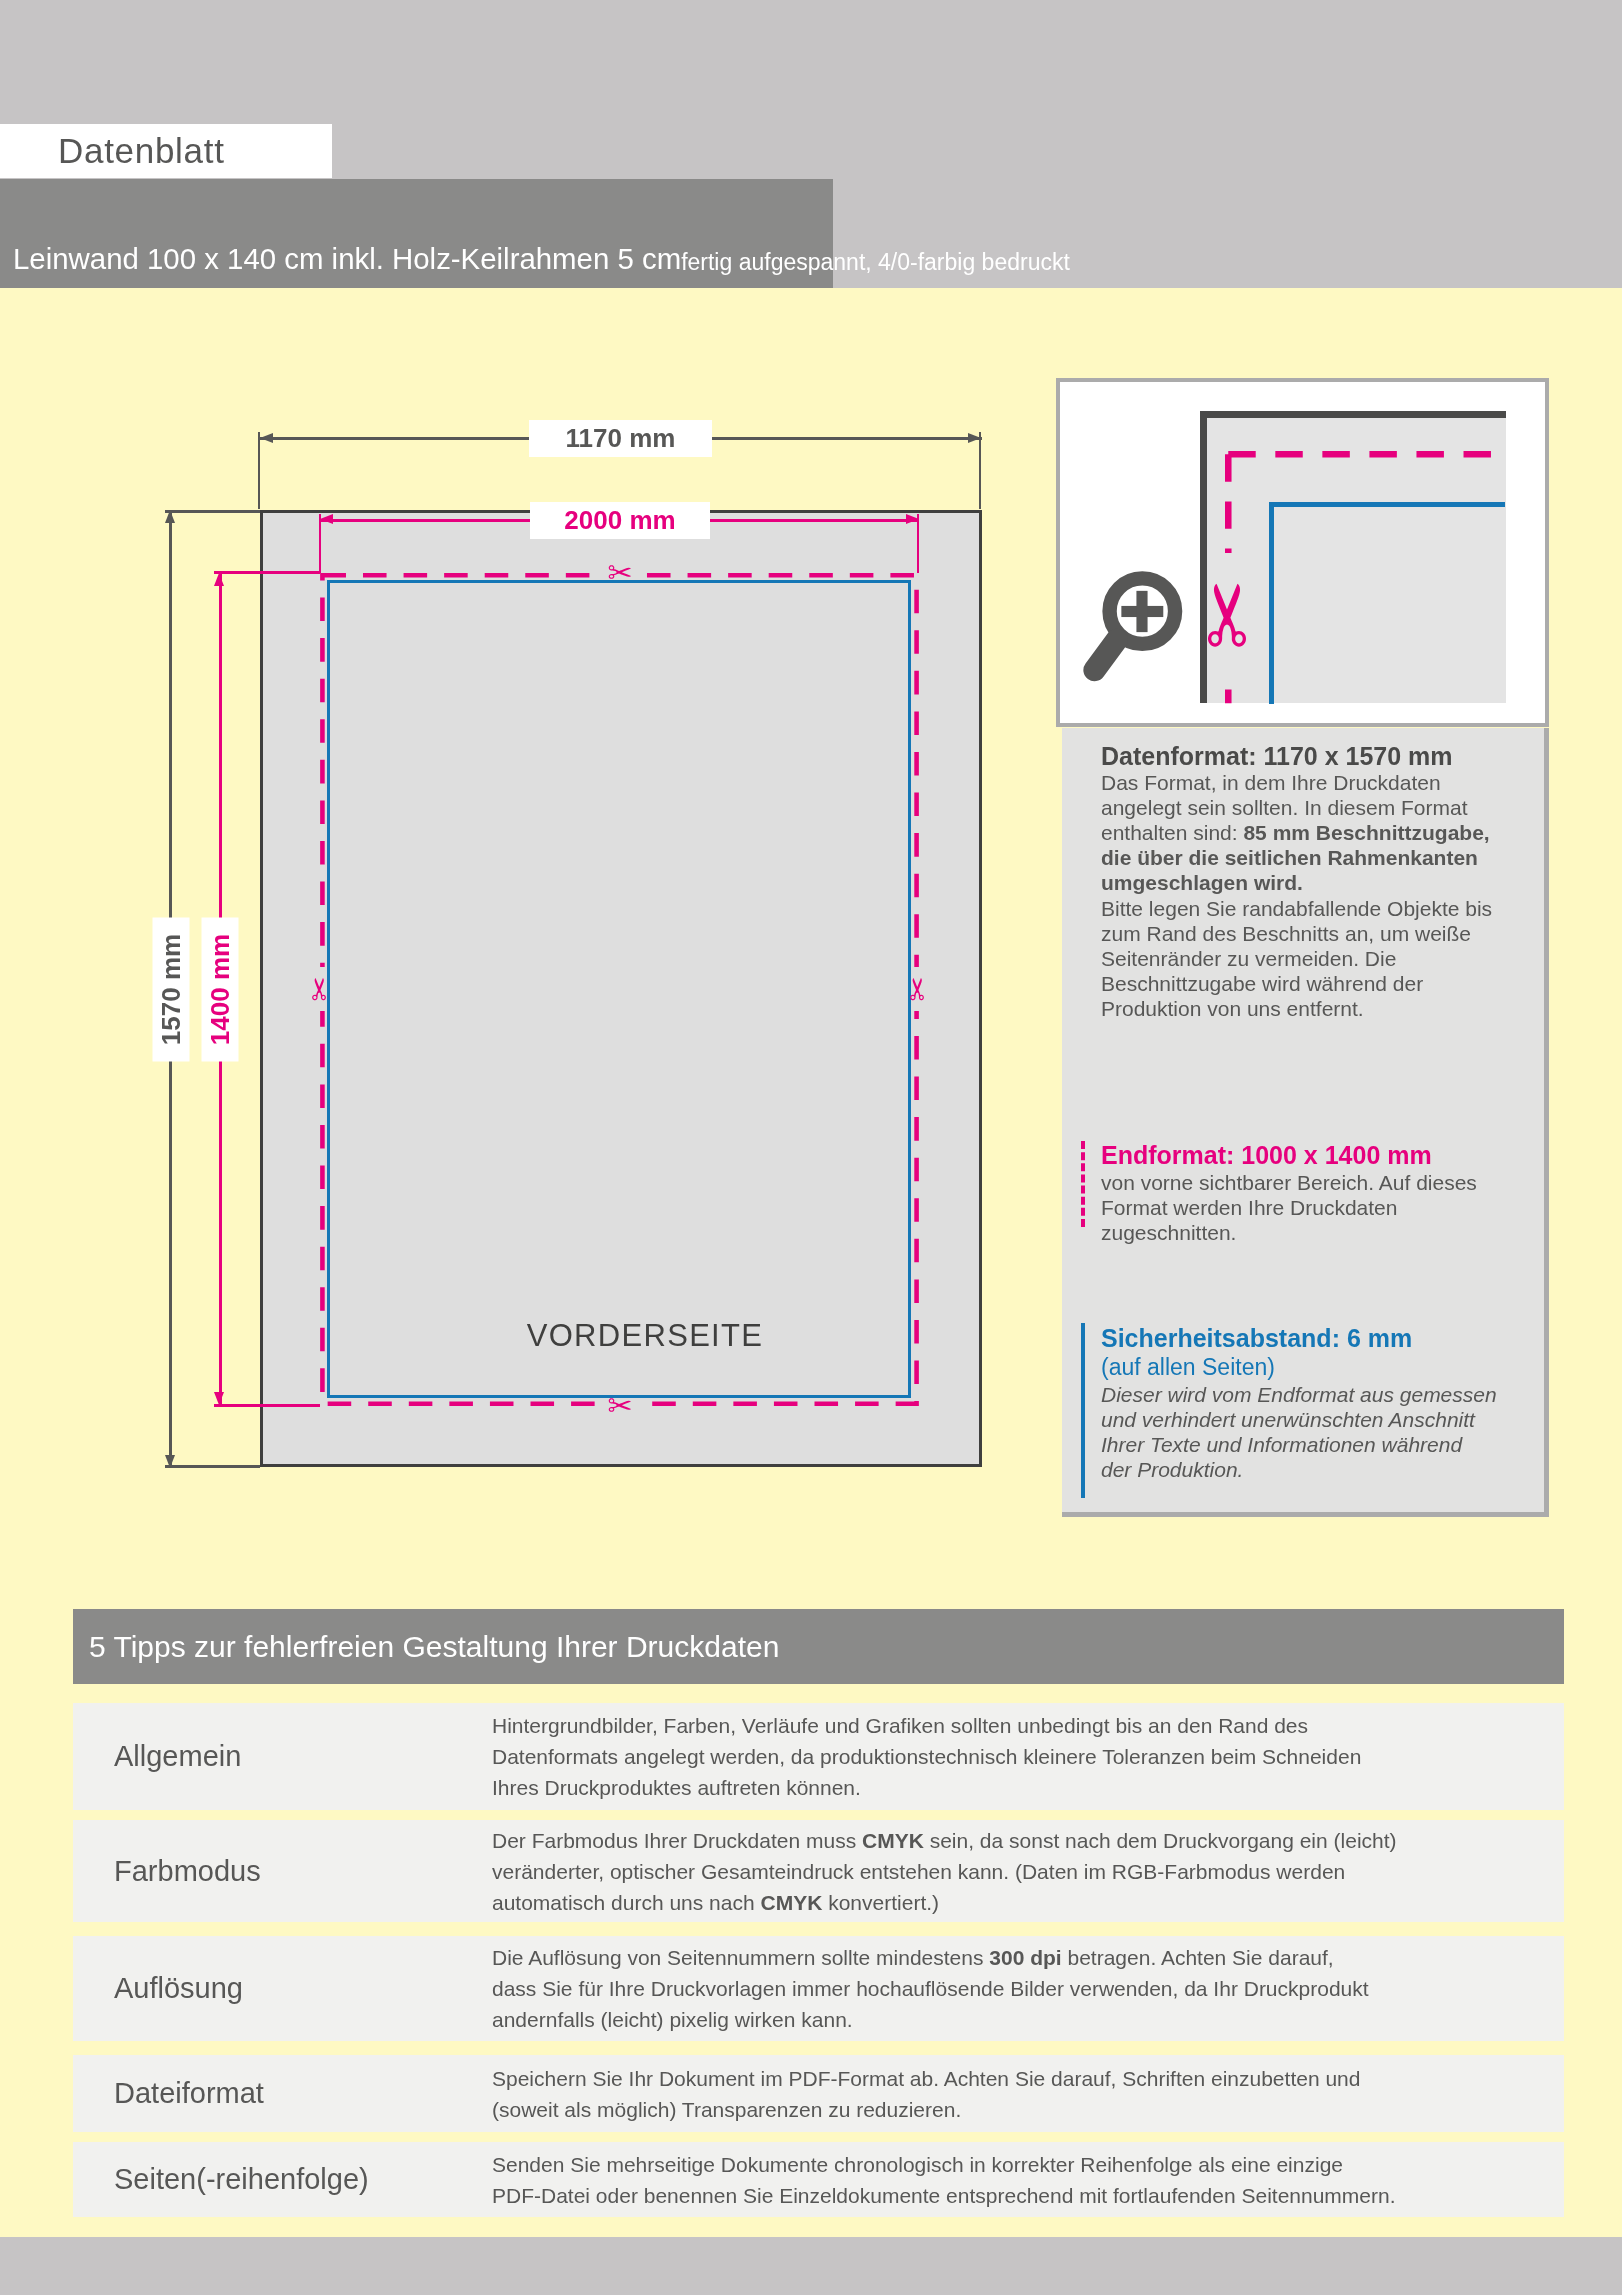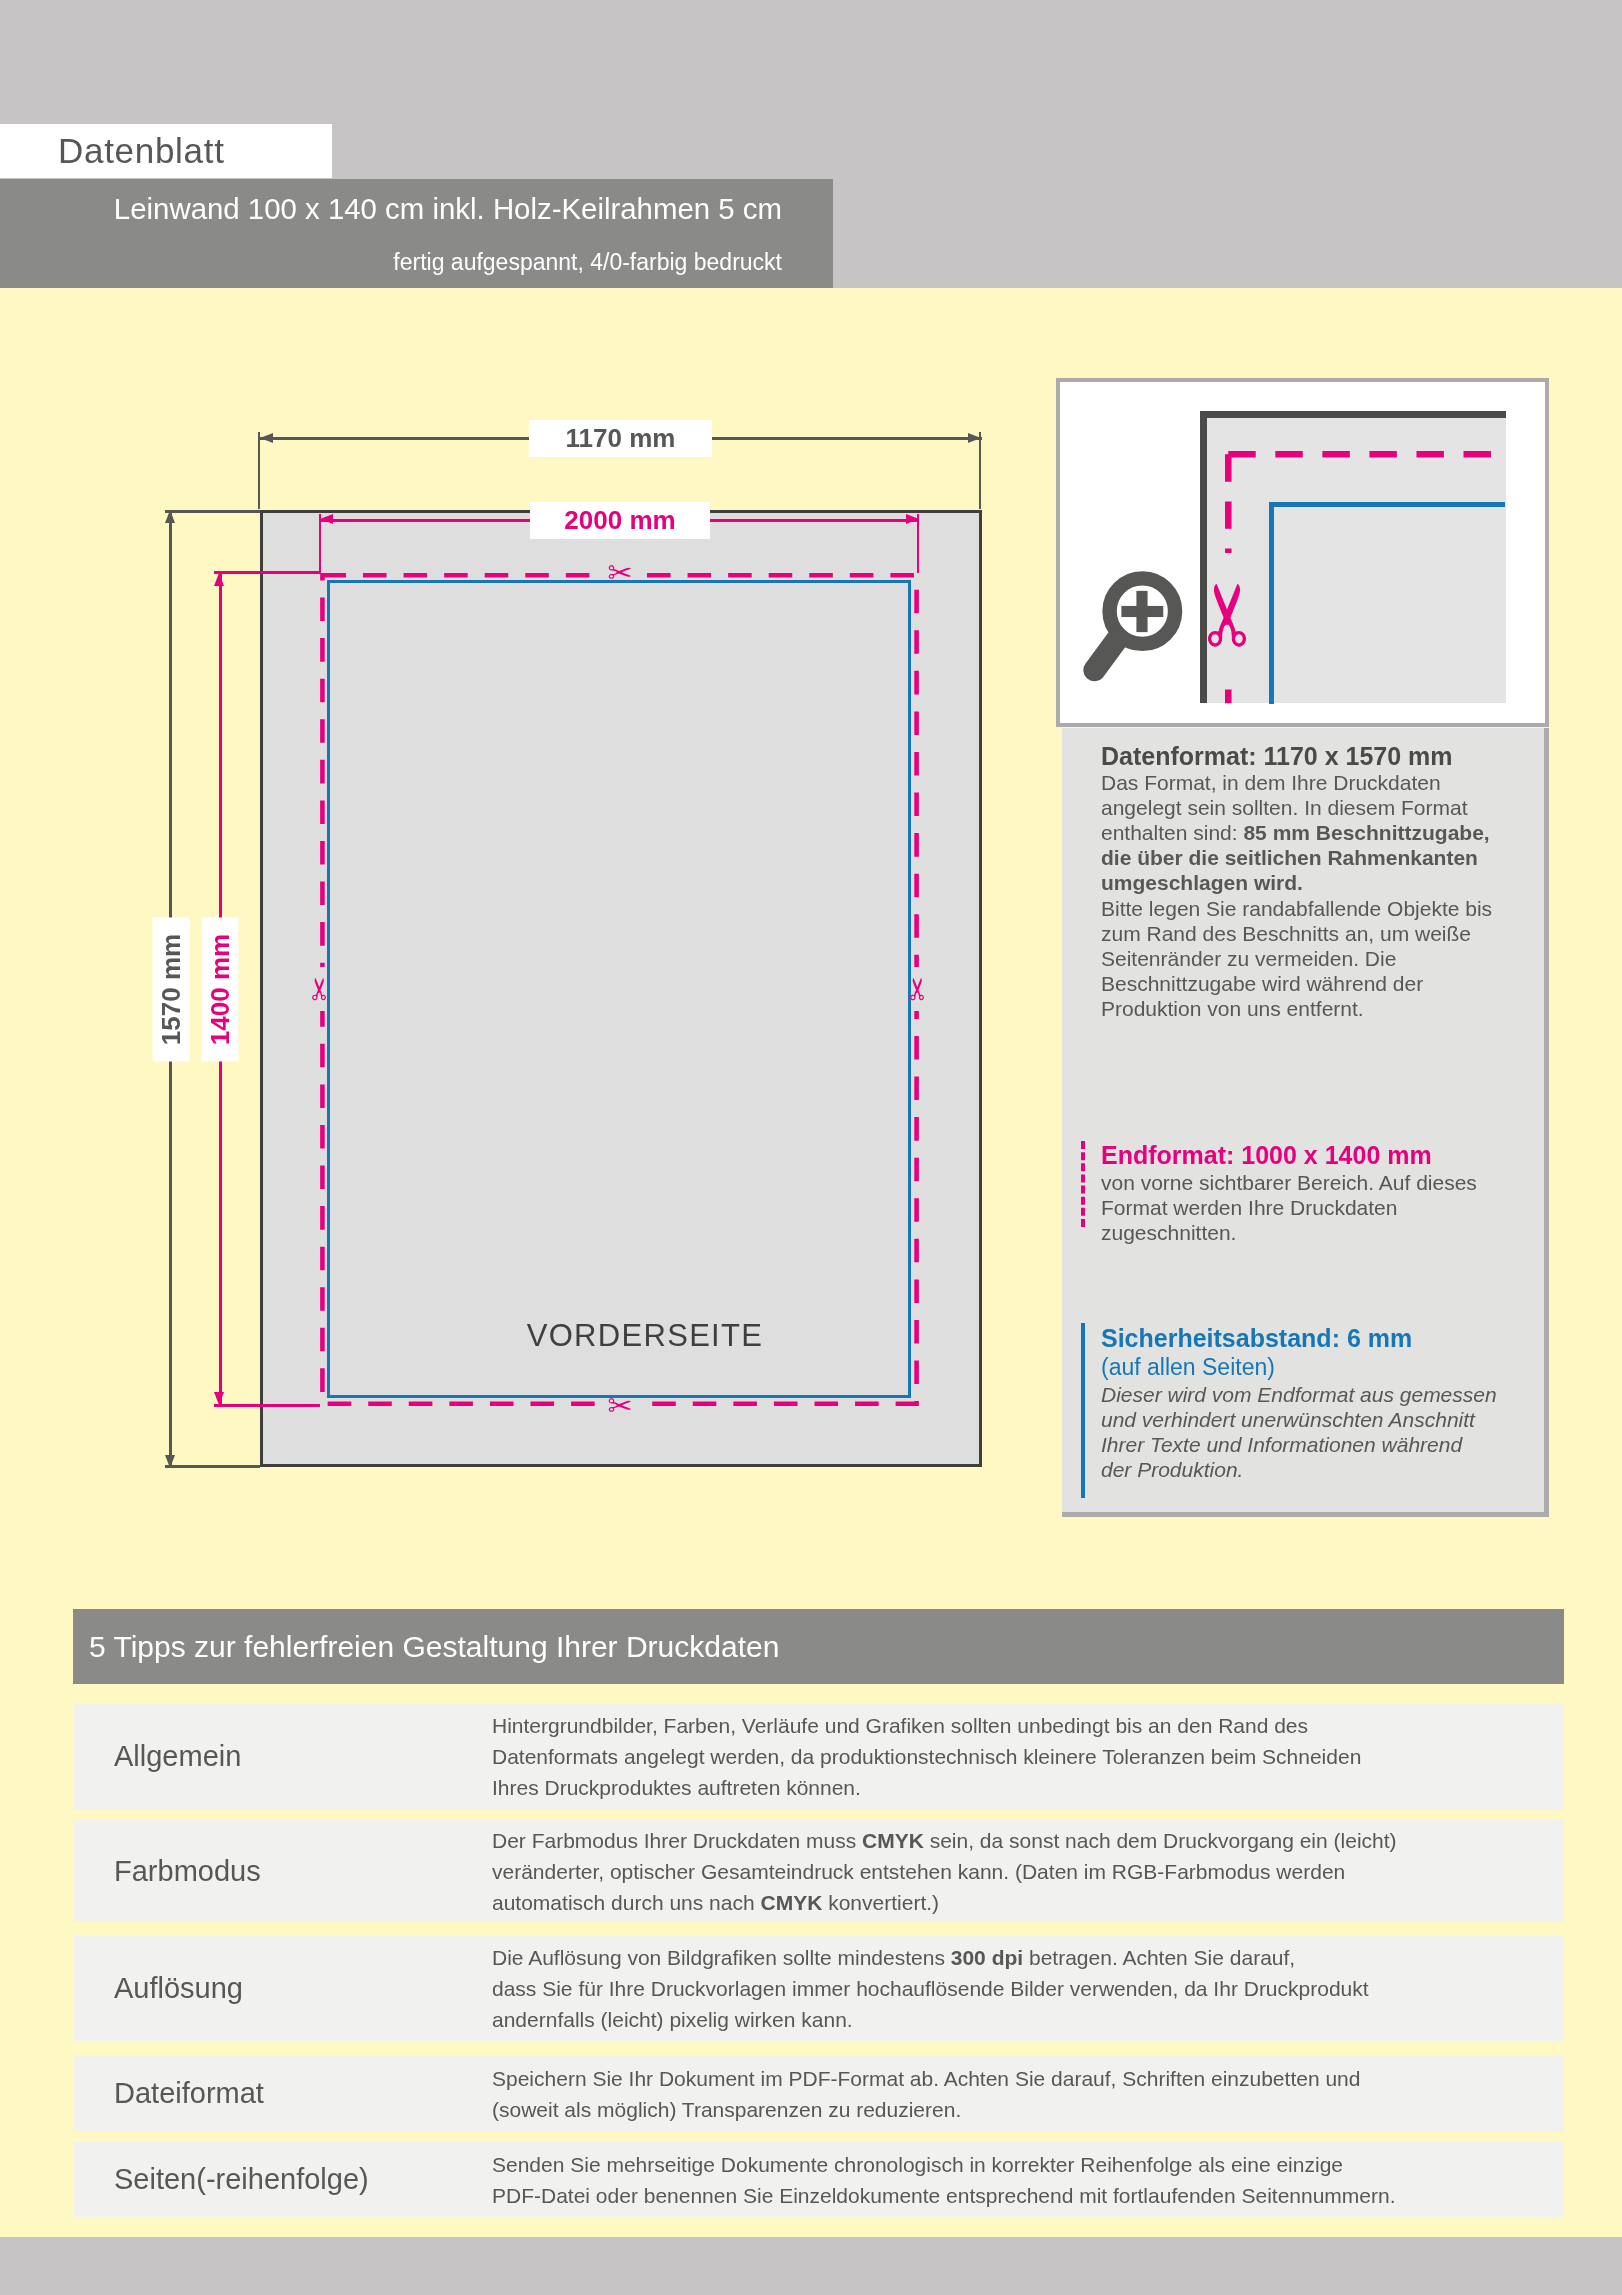--- a/index.html
+++ b/index.html
@@ -4,21 +4,21 @@
 <style>
   html,body{margin:0;padding:0;background:#ffffff;}
   body{font-family:"Liberation Sans", sans-serif;color:#575756;}
   #page{position:relative;width:1623px;height:2295px;background:#fef9c3;overflow:hidden;}
   .abs{position:absolute;}
   
   .top-band{left:0;top:0;width:1623px;height:288px;background:#c6c4c5;}
   .sheet-label-box{left:0;top:124px;width:332px;height:54px;background:#ffffff;display:flex;align-items:center;}
   .sheet-label{font-size:35px;color:#575756;padding-left:58px;letter-spacing:0.7px;}
   .product-bar{left:0;top:179px;width:833px;height:109px;background:#8a8a89;box-sizing:border-box;
-               display:flex;flex-direction:column;align-items:flex-end;justify-content:space-between;
+               display:flex;align-items:flex-end;justify-content:space-between;
                padding:13px 51px 11.8px 13px;}
   .product-title{color:#ffffff;font-size:29.4px;white-space:nowrap;}
   .product-subtitle{color:#ffffff;font-size:23px;white-space:nowrap;}
   
   .canvas-rect{left:260px;top:510px;width:722px;height:957px;background:#dedede;
                border:3.9px solid #3f3f3e;box-sizing:border-box;}
   .blue-rect{left:327px;top:580px;width:584px;height:818px;border:3.9px solid #1577b6;box-sizing:border-box;}
   .dim-line-h{height:2.6px;background:#575756;}
   .dim-line-h.mag{height:3.3px;background:#e6007e;}
   .dim-line-v{width:2.6px;background:#575756;}
@@ -191,21 +191,21 @@
 Ihres Druckproduktes auftreten können.</span></div>
   </div>
   <div class="abs tip-row" style="top:1820px;height:102px;">
     <div class="tip-label">Farbmodus</div>
     <div class="tip-body"><span>Der Farbmodus Ihrer Druckdaten muss </span><span class="seg-b">CMYK</span><span> sein, da sonst nach dem Druckvorgang ein (leicht)
 veränderter, optischer Gesamteindruck entstehen kann. (Daten im RGB-Farbmodus werden
 automatisch durch uns nach </span><span class="seg-b">CMYK</span><span> konvertiert.)</span></div>
   </div>
   <div class="abs tip-row" style="top:1936px;height:105px;">
     <div class="tip-label">Auflösung</div>
-    <div class="tip-body"><span>Die Auflösung von Bildgrafiken sollte mindestens </span><span class="seg-b">300 dpi</span><span> betragen. Achten Sie darauf,
+    <div class="tip-body"><span>Die Auflösung von Seitennummern sollte mindestens </span><span class="seg-b">300 dpi</span><span> betragen. Achten Sie darauf,
 dass Sie für Ihre Druckvorlagen immer hochauflösende Bilder verwenden, da Ihr Druckprodukt
 andernfalls (leicht) pixelig wirken kann.</span></div>
   </div>
   <div class="abs tip-row" style="top:2055px;height:77px;">
     <div class="tip-label">Dateiformat</div>
     <div class="tip-body"><span>Speichern Sie Ihr Dokument im PDF-Format ab. Achten Sie darauf, Schriften einzubetten und
 (soweit als möglich) Transparenzen zu reduzieren.</span></div>
   </div>
   <div class="abs tip-row" style="top:2142px;height:75px;">
     <div class="tip-label">Seiten(-reihenfolge)</div>

